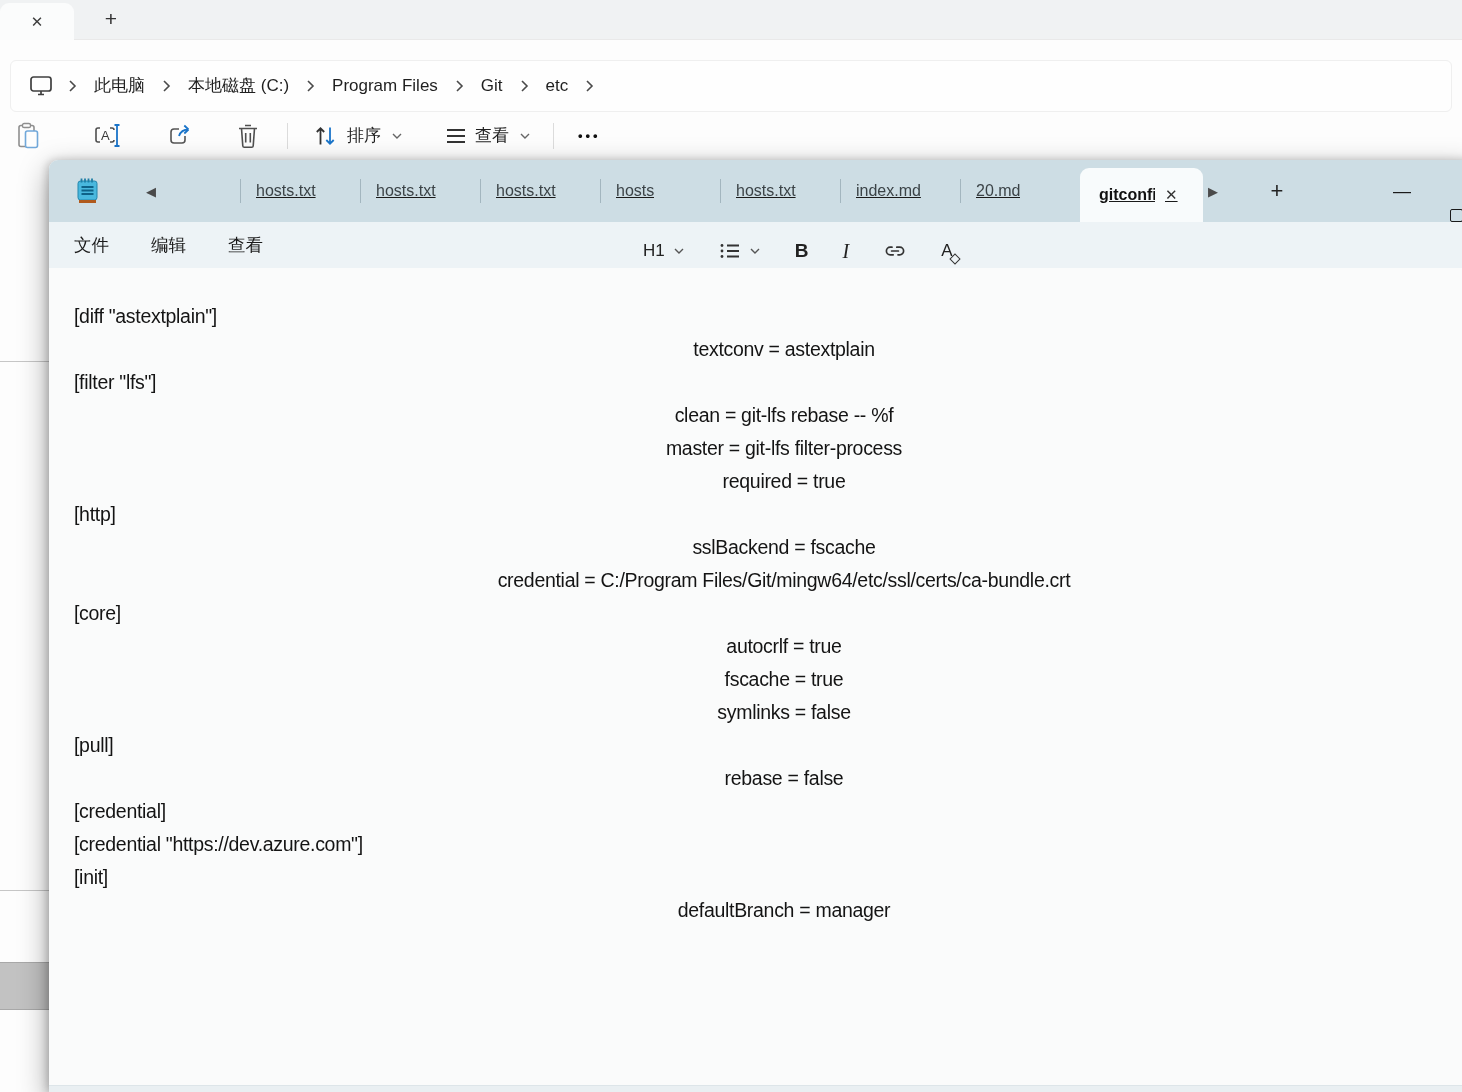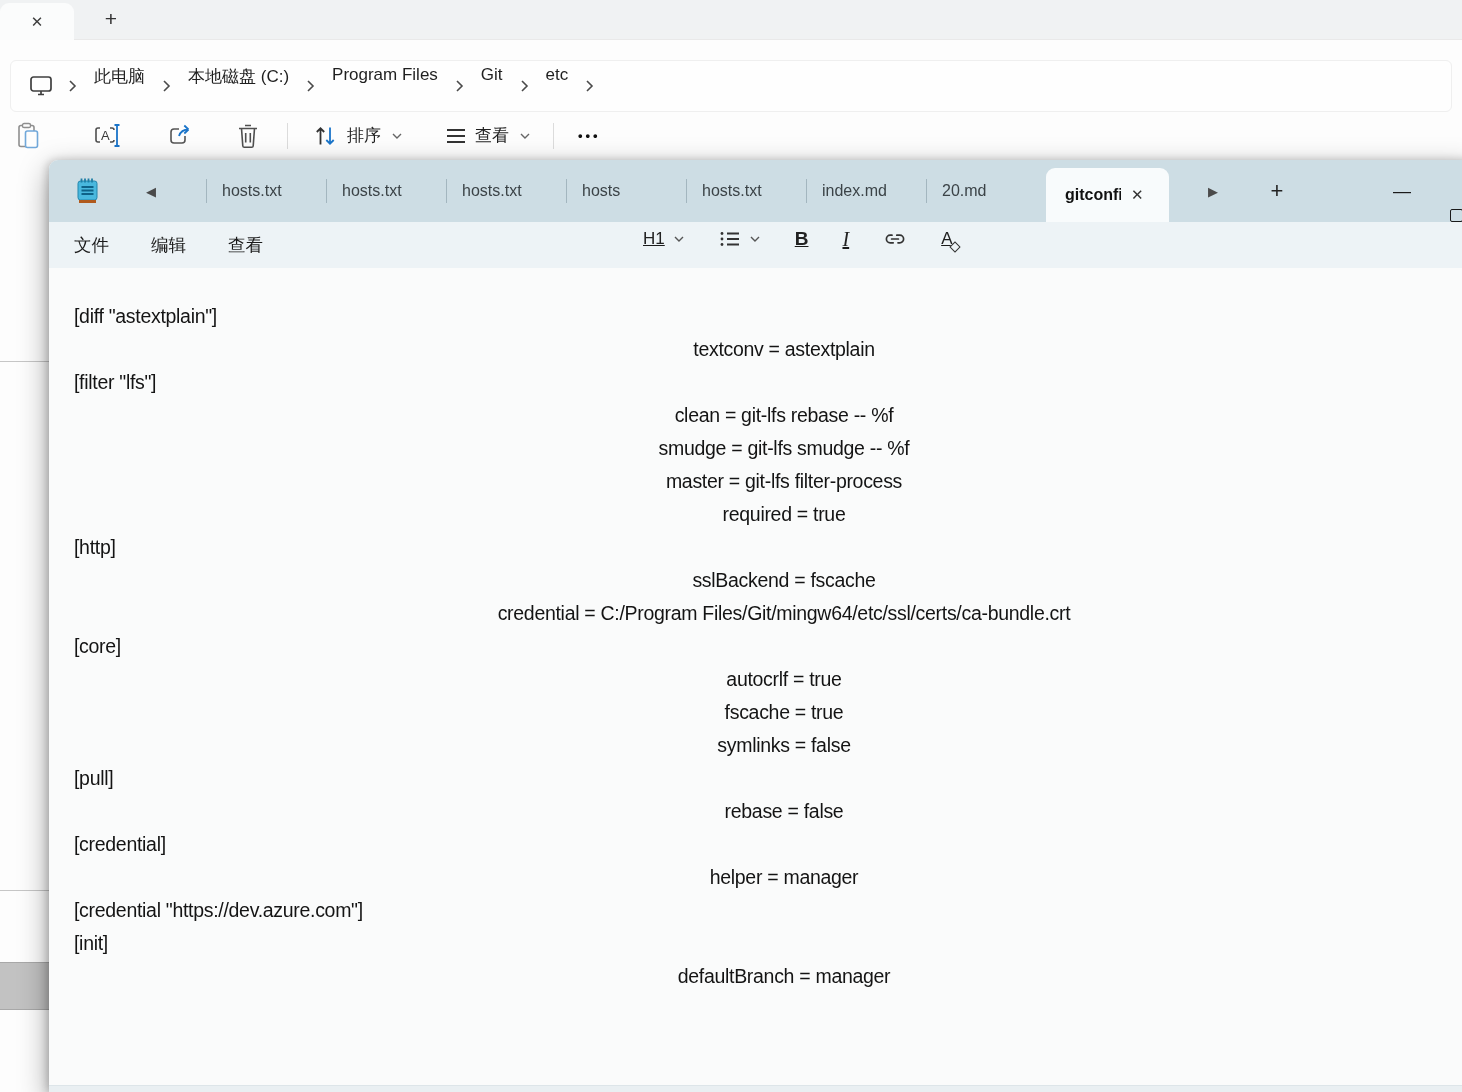--- a/index.html
+++ b/index.html
@@ -9,21 +9,21 @@
 
   
   .explorer { position:absolute; inset:0; background:#fdfdfd; }
   .ex-tabstrip { position:relative; height:40px; background:#f0f2f3; border-bottom:1px solid #e9e9e9; }
   .ex-tab { position:absolute; left:0; top:3px; width:74px; height:37px; background:#fbfcfc;
     border-radius:9px 9px 0 0; display:flex; align-items:center; justify-content:center; }
   .ex-tab-close { font-size:15px; color:#3d3d3d; cursor:default; }
   .ex-newtab { position:absolute; left:96px; top:0; width:30px; height:38px; border:0; background:transparent;
     font-size:21px; font-weight:300; color:#333; }
   .ex-addressrow { height:72px; background:#fdfdfd; display:flex; align-items:center; padding:0 10px; }
-  .ex-addressbar { display:flex; height:52px; width:100%; background:#fefefe;
+  .ex-addressbar { display:flex; align-items:center; height:52px; width:100%; background:#fefefe;
     border:1px solid #efefef; border-radius:6px; padding-left:16px;margin-top:19px; }
   .crumb { font-size:17px; color:#1f1f1f; padding:4px 6px; white-space:nowrap; }
   .crumb-sep { display:flex; align-items:center; padding:0 11px; }
   .pc-icon { display:flex; align-items:center; margin:0 4px 0 2px; }
   .ex-commandbar { height:47px; background:#fdfdfd; display:flex; align-items:center; padding-left:4px; }
   .cmd-btn { display:flex; align-items:center; gap:8px; background:transparent; border:0; height:38px;
     padding:0 8px; font-size:17px; color:#1f1f1f; }
   .cmd-div { width:1px; height:26px; background:#dcdcdc; margin:0 10px; }
   .dots { font-size:13px; letter-spacing:3px; color:#111; font-weight:bold; }
   .chev-sm { display:inline-flex; align-items:center; margin-left:2px; }
@@ -39,39 +39,39 @@
     border-radius:9px 0 0 0; background:#fafbfb; box-shadow:0 10px 30px rgba(0,0,0,.38), -2px 0 8px rgba(0,0,0,.18);
     display:flex; flex-direction:column; }
   .np-titlebar { position:relative; height:62px; background:#cddde4; border-radius:9px 0 0 0; flex:0 0 auto; }
   .np-appicon { position:absolute; left:26px; top:17px; }
   .np-scroll { position:absolute; top:0; height:62px; width:28px; border:0; background:transparent;
     font-size:13px; color:#4a4a4a; }
   .np-scroll.left { left:88px; }
   .np-scroll.right { left:1150px; }
   .np-newtab { position:absolute; left:1212px; top:0; height:62px; width:32px; border:0; background:transparent;
     font-size:22px; font-weight:300; color:#222; }
-  .np-tabs { position:absolute; left:157px; top:0; height:62px; display:flex; align-items:flex-end; }
+  .np-tabs { position:absolute; left:191px; top:0; height:62px; display:flex; align-items:flex-end;text-decoration:underline; }
   .np-tab { position:relative; width:120px; height:62px; display:flex; align-items:center;
     padding-left:16px; font-size:16px; color:#3b4347; cursor:default; }
   .np-tab::before { content:""; position:absolute; left:0; top:19px; width:1px; height:24px; background:#a3b6bf; }
   .np-tab.active { width:123px; height:54px; background:#f8fbfc; border-radius:9px 9px 0 0;
     color:#111; font-weight:bold; padding-left:19px; align-self:flex-end; }
   .np-tab.active::before { display:none; }
   .np-tab-label { overflow:hidden; white-space:nowrap; }
   .np-tab.active .np-tab-label { max-width:56px; }
   .np-tab-close { margin-left:10px; font-size:15px; font-weight:normal; color:#333; }
   .np-min { position:absolute; left:1330px; top:0; width:46px; height:62px; border:0; background:transparent;
     font-size:18px; color:#1a1a1a; }
   .np-max { position:absolute; left:1401px; top:24px; width:40px; height:62px; border:0; background:transparent; }
   .np-max .box { display:block; width:13px; height:13px; border:1.6px solid #1a1a1a; border-radius:2px; }
 
   .np-menubar { position:relative; height:46px; background:#edf3f6; flex:0 0 auto; display:flex; align-items:center; }
   .np-menu { border:0; background:transparent; font-size:17.5px; color:#1a1a1a; padding:0; margin-left:42px; }
   .np-menu:first-child { margin-left:25px; }
-  .fmt { position:absolute; top:0; left:588px; height:46px; display:flex; align-items:flex-start; gap:22px;text-decoration:underline; }
+  .fmt { position:absolute; top:0; left:588px; height:46px; display:flex; align-items:flex-end; gap:22px; }
   .fmt-btn { display:flex; align-items:center; gap:6px; border:0; background:transparent; height:34px;
     padding:0 6px; color:#222; }
   .fmt-h1 { font-size:17px; color:#222; }
   .fmt-b { font-weight:800; font-size:19px; }
   .fmt-i { font-family:"Liberation Serif","DejaVu Serif",serif; font-style:italic; font-size:20px; }
   .fmt-clear { position:relative; font-size:17px; }
   .fmt-clear .eraser { position:absolute; right:-7px; bottom:-2px; width:8px; height:8px; background:#edf3f6;
     border:1.5px solid #333; transform:rotate(45deg); }
 
   .np-content { flex:1 1 auto; padding:32px 20px 0 25px; overflow:hidden; }
@@ -320,34 +320,32 @@
         </button>
       </div>
     </div>
 
     <div class="np-content">
       <div>
           <div class="cfg-line">[diff "astextplain"]</div>
           <div class="cfg-line ind">textconv = astextplain</div>
           <div class="cfg-line">[filter "lfs"]</div>
           <div class="cfg-line ind">clean = git-lfs rebase -- %f</div>
-          <div class="cfg-line ind">smudge = git-lfs smudge -- %f</div>
           <div class="cfg-line ind">master = git-lfs filter-process</div>
           <div class="cfg-line ind">required = true</div>
           <div class="cfg-line">[http]</div>
           <div class="cfg-line ind">sslBackend = fscache</div>
           <div class="cfg-line ind">credential = C:/Program Files/Git/mingw64/etc/ssl/certs/ca-bundle.crt</div>
           <div class="cfg-line">[core]</div>
           <div class="cfg-line ind">autocrlf = true</div>
           <div class="cfg-line ind">fscache = true</div>
           <div class="cfg-line ind">symlinks = false</div>
           <div class="cfg-line">[pull]</div>
           <div class="cfg-line ind">rebase = false</div>
           <div class="cfg-line">[credential]</div>
-          <div class="cfg-line ind">helper = manager</div>
           <div class="cfg-line">[credential "https://dev.azure.com"]</div>
           <div class="cfg-line">[init]</div>
           <div class="cfg-line ind">defaultBranch = manager</div>
         </div>
     </div>
 
     <div class="np-statusedge"></div>
   </div>
 </div>
 

